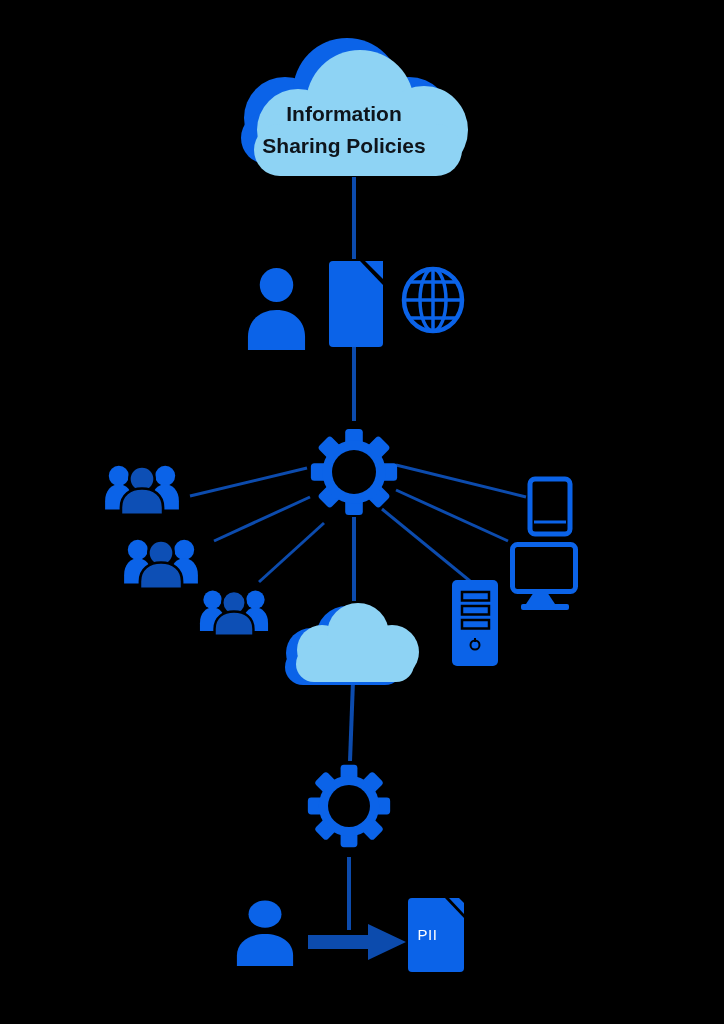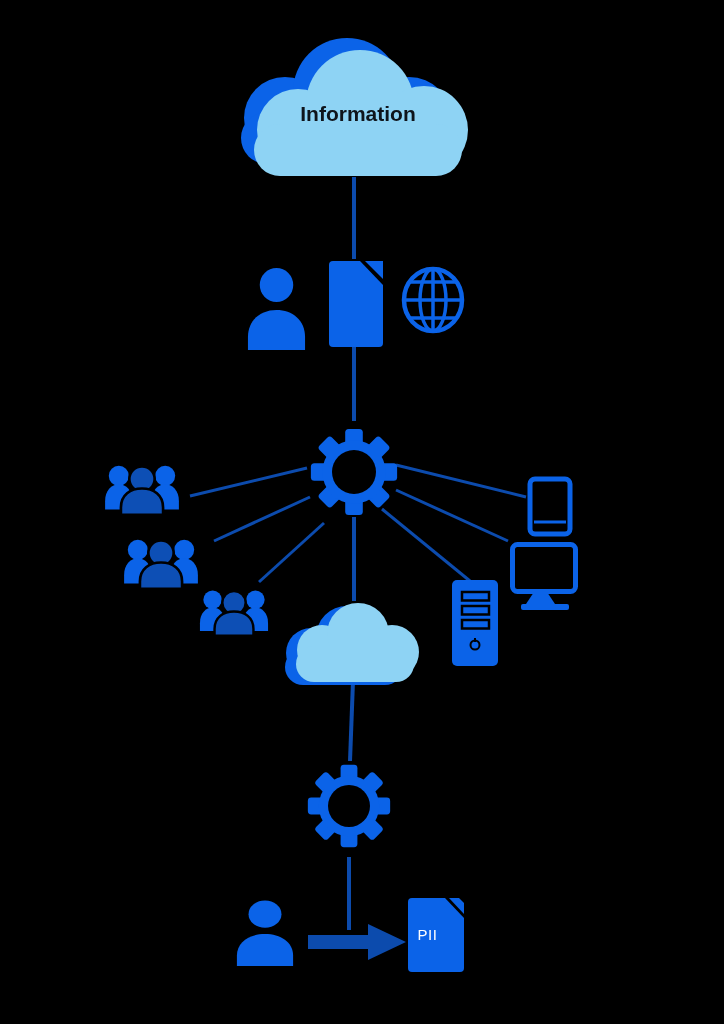--- a/index.html
+++ b/index.html
@@ -17,21 +17,21 @@
   .abs{position:absolute;}
   svg{display:block;overflow:visible;}
   .f-primary{fill:var(--primary-blue);}
   .f-light{fill:var(--light-blue);}
   .f-dark{fill:var(--dark-blue);}
   .f-bg{fill:var(--background);}
   .s-primary{stroke:var(--primary-blue);fill:none;}
   .s-bg{stroke:var(--background);fill:none;}
   .line{stroke:var(--dark-blue);}
   .center-person{fill:var(--group-center-blue);stroke:var(--background);stroke-width:2.5px;}
-  .cloud-title{position:absolute;left:256px;top:98px;width:204px;text-align:center;
+  .cloud-title{position:absolute;left:242px;top:98px;width:204px;text-align:center;
     font-size:21px;line-height:32px;font-weight:bold;color:var(--text-dark);}
   .pii-label{position:absolute;left:408px;top:926px;width:39px;text-align:center;
     font-size:15px;color:var(--label-white);letter-spacing:0.5px;}
 </style>
 </head>
 <body>
 
 <div class="stage">
 
   <svg class="abs" style="left:0;top:0" width="724" height="1024" viewBox="0 0 724 1024">
@@ -59,20 +59,21 @@
       <g class="f-light">
         <circle cx="62" cy="100" r="41"></circle>
         <circle cx="124" cy="74" r="54"></circle>
         <circle cx="188" cy="100" r="44"></circle>
         <rect x="18" y="94" width="208" height="52" rx="26"></rect>
       </g>
     </svg>
   </div>
   <div class="cloud-title">
     <div>Information</div>
+    <div>Sharing Policies</div>
   </div>
 
   <div class="abs" style="left:245px;top:266px">
     <svg width="63" height="84" viewBox="0 0 64 84" preserveAspectRatio="none">
       <g class="f-primary">
         <circle cx="32" cy="19" r="17"></circle>
         <path d="M3,84 V71 C3,54 16,44 32,44 C48,44 61,54 61,71 V84 Z"></path>
       </g>
     </svg>
   </div>

